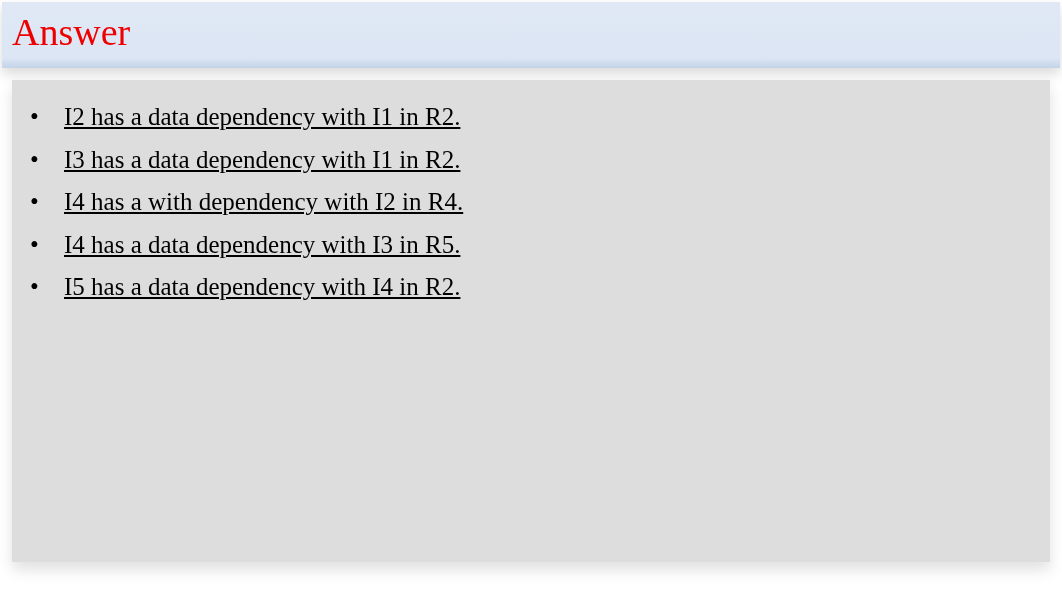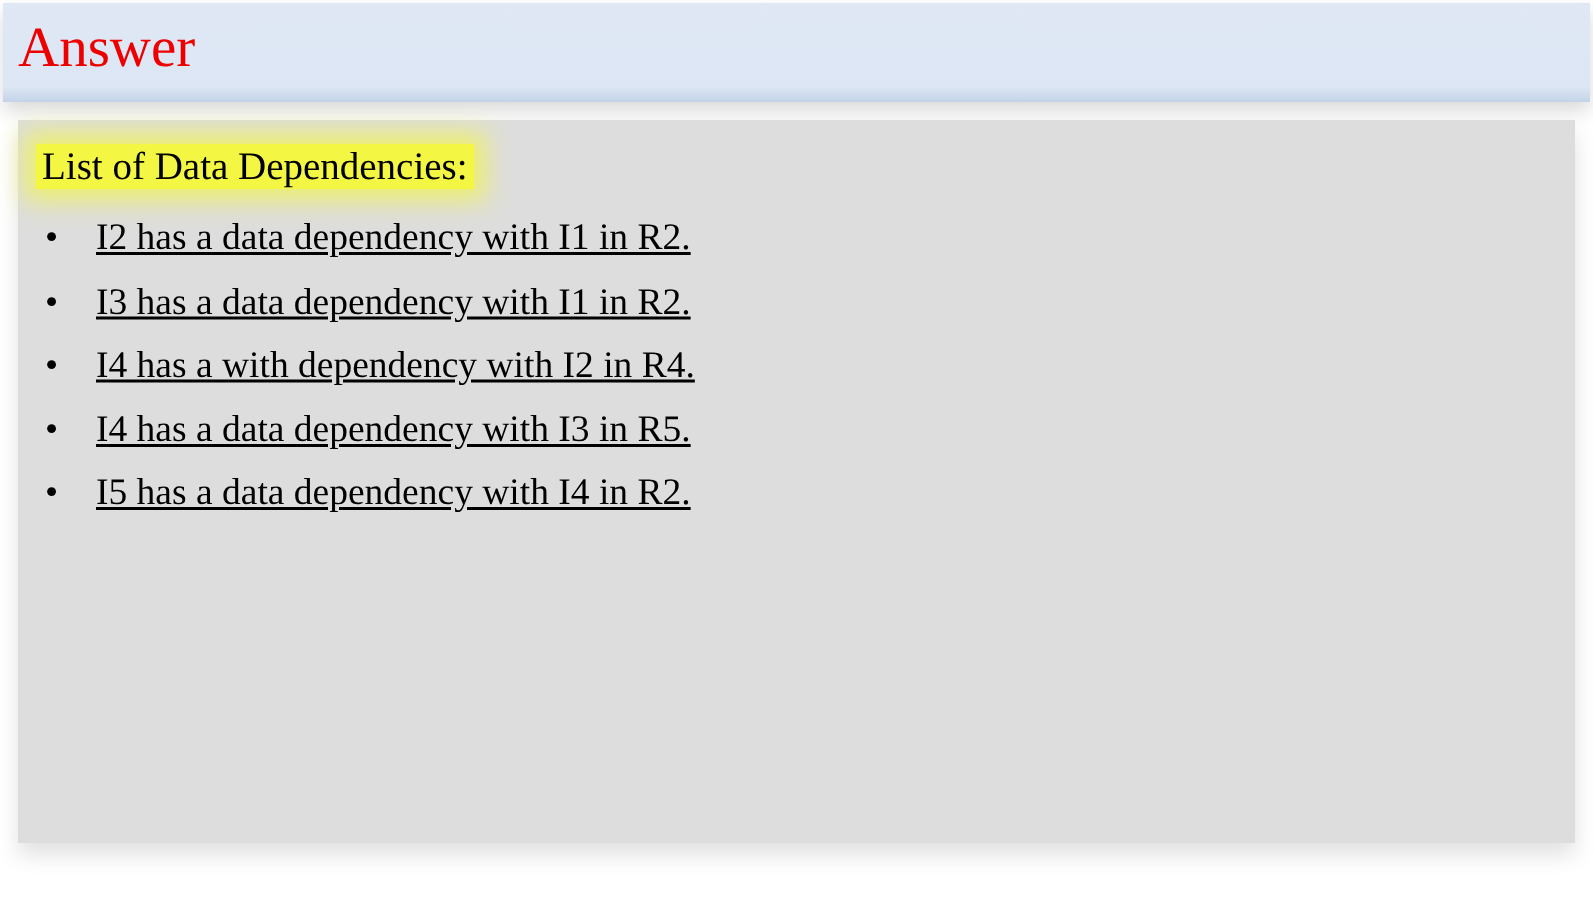--- a/index.html
+++ b/index.html
@@ -66,21 +66,20 @@
     }
   </style>
 </head>
 <body>
 
 <div class="slide">
   <div class="title-bar">
     <div class="title-text">Answer</div>
   </div>
   <div class="content-area">
-    <div class="list-heading">List of Data Dependencies:</div>
     <ul class="bullet-list">
       <li class="bullet-item">
         <span class="bullet-dot">•</span>
         <span class="bullet-text">I2 has a data dependency with I1 in R2.</span>
       </li>
       <li class="bullet-item">
         <span class="bullet-dot">•</span>
         <span class="bullet-text">I3 has a data dependency with I1 in R2.</span>
       </li>
       <li class="bullet-item">

